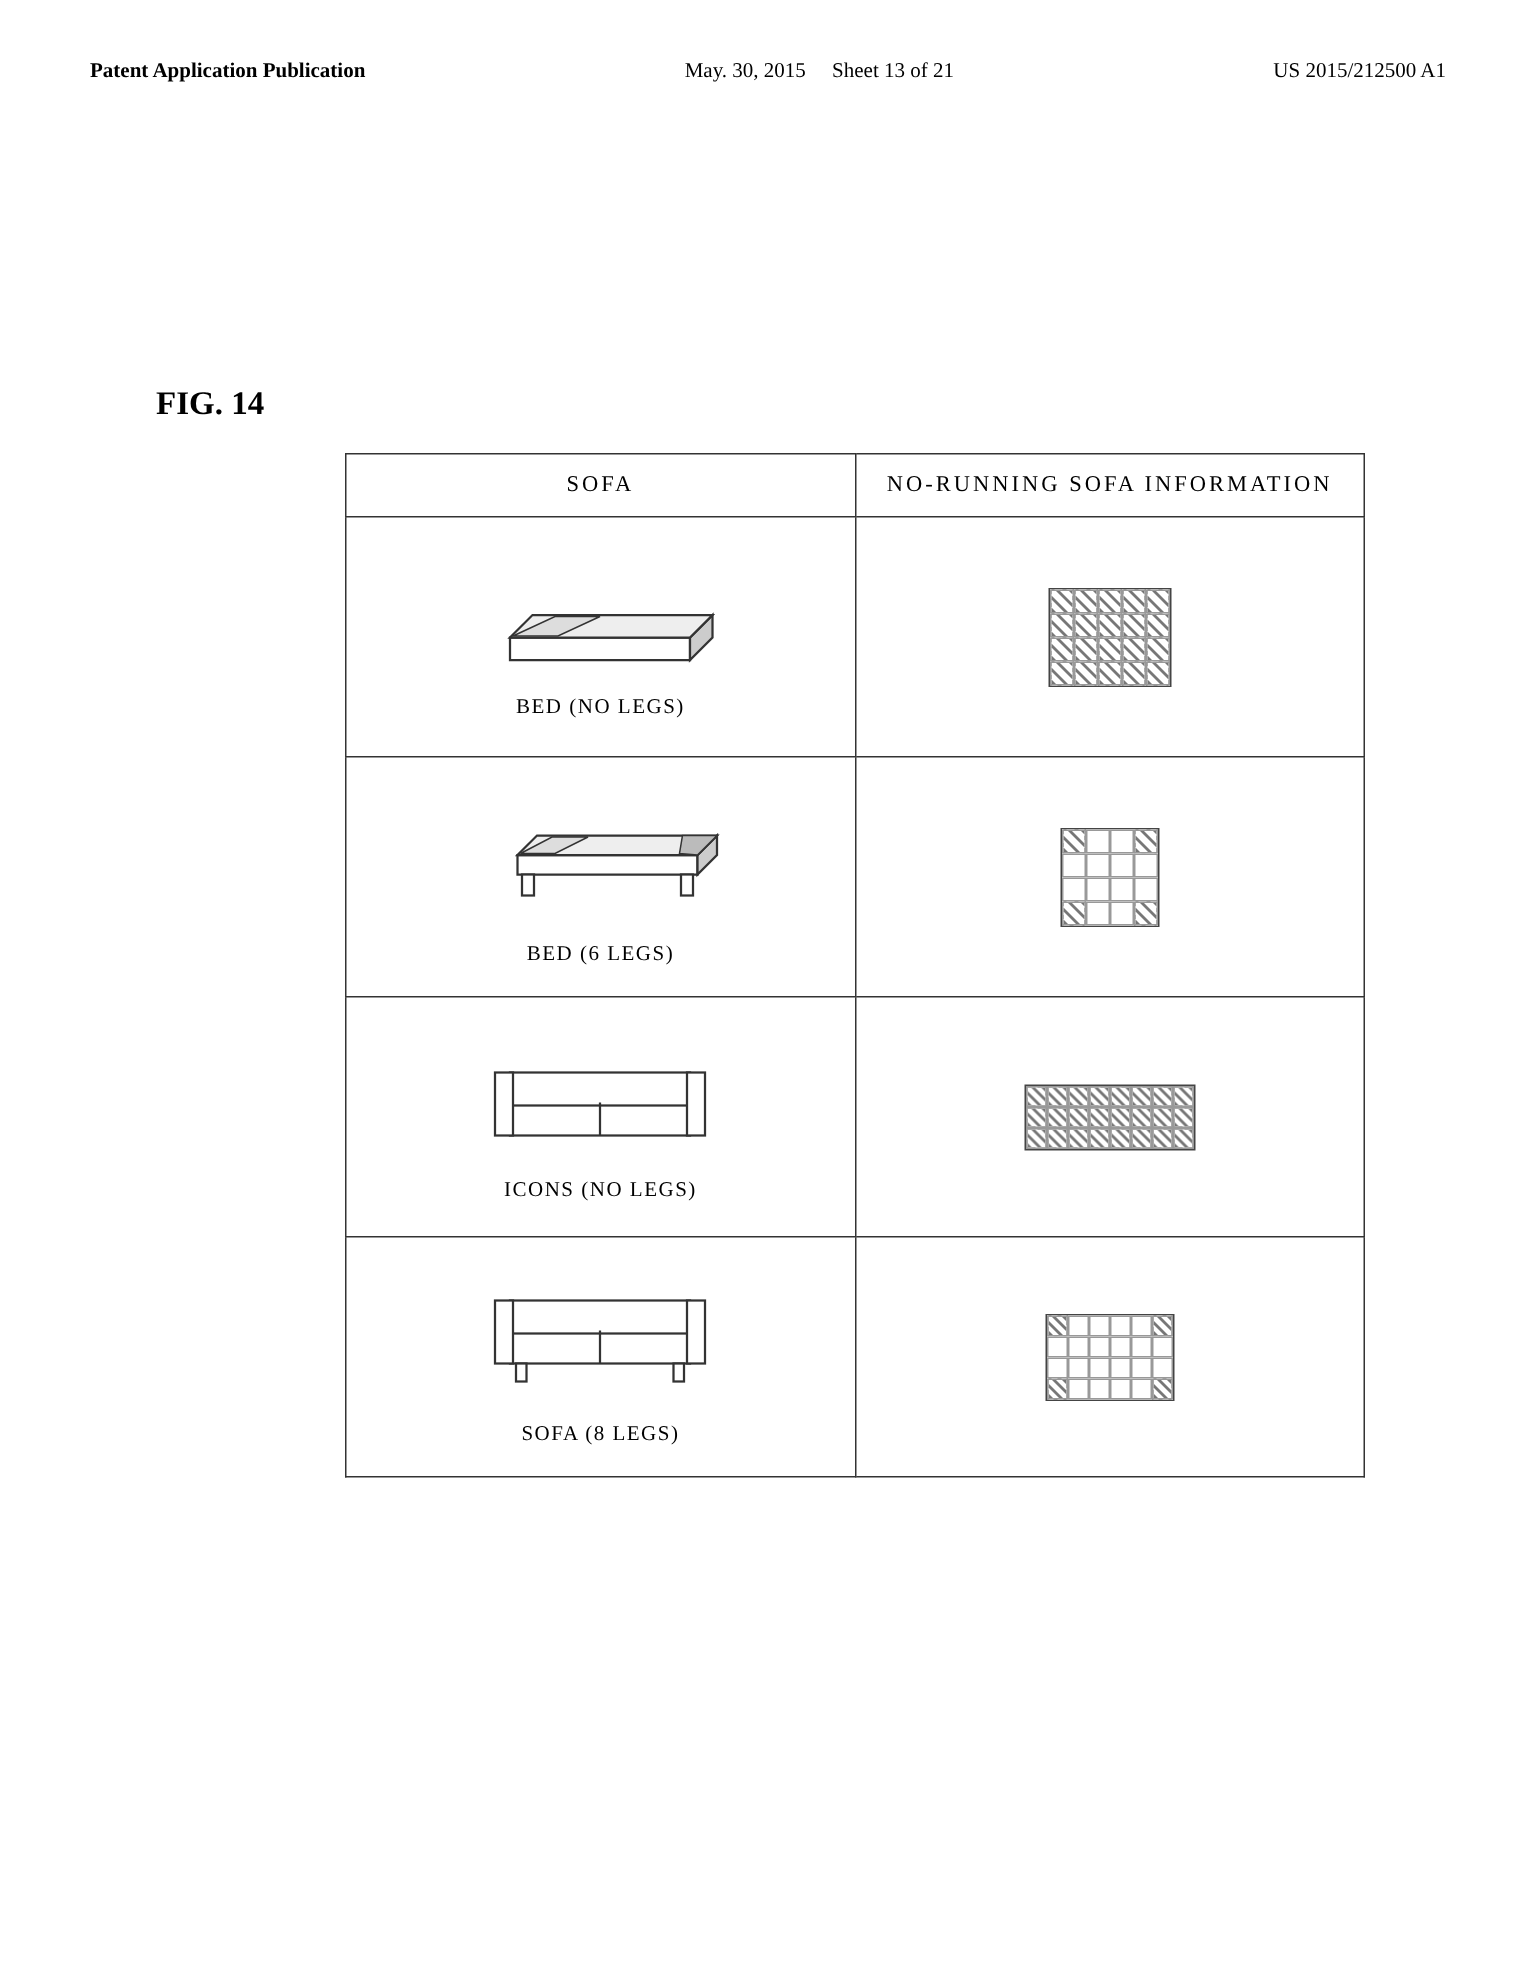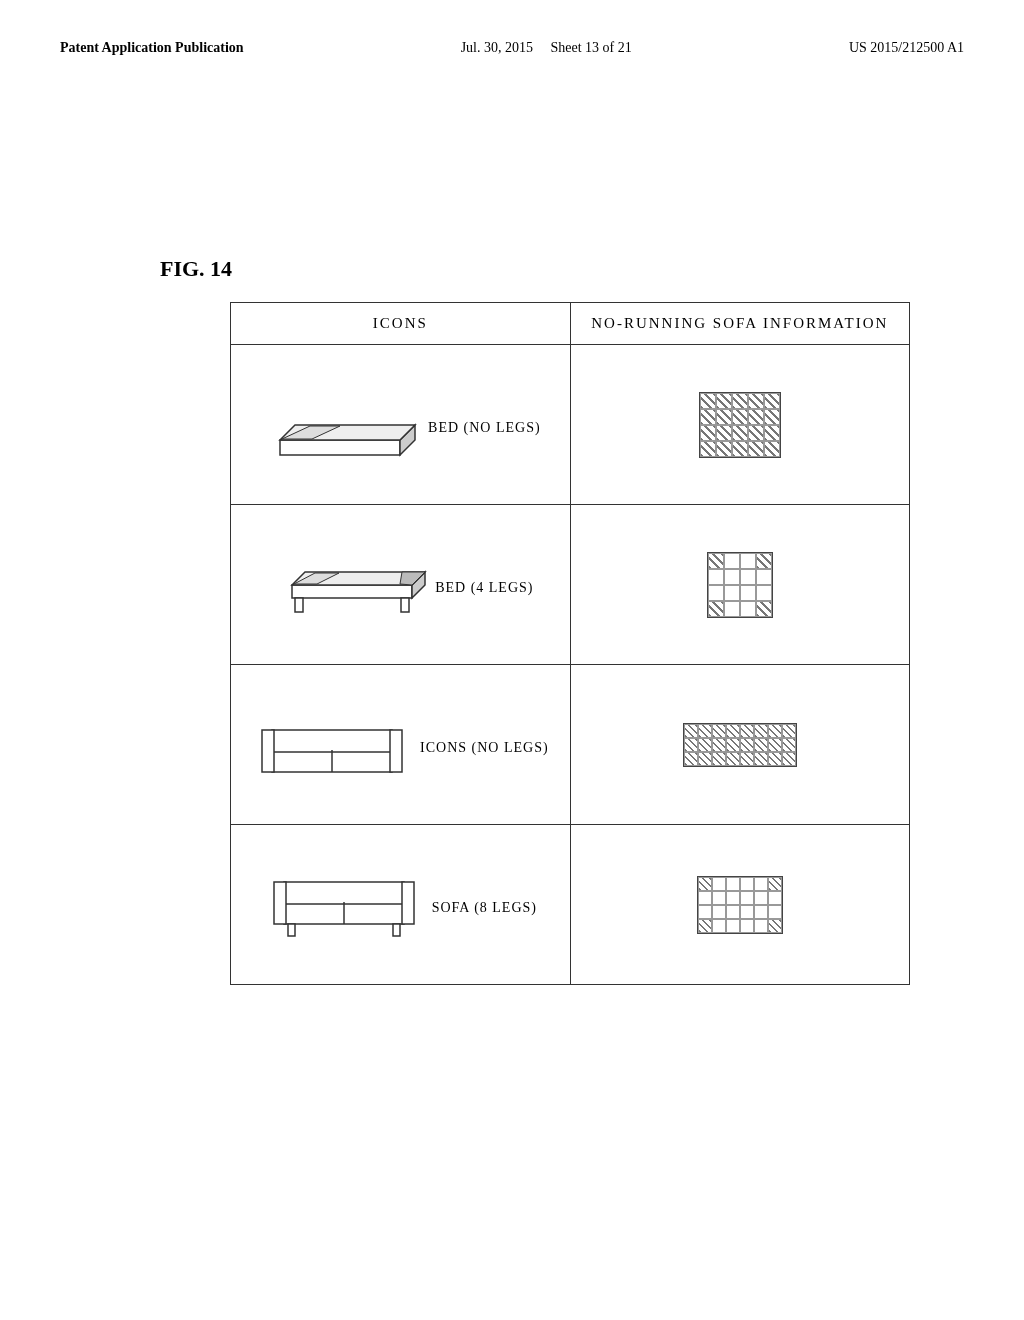--- a/index.html
+++ b/index.html
@@ -40,21 +40,21 @@
       font-size: 14px;
       font-weight: normal;
     }
 
     
     .fig-label {
       font-size: 22px;
       font-weight: bold;
       margin-top: 200px;
       margin-bottom: 20px;
-      margin-left: 100px;
+      margin-left: 44px;
     }
 
     
     .main-table {
       margin-left: 170px;
       margin-top: 10px;
       border-collapse: collapse;
       width: 680px;
     }
 
@@ -73,20 +73,21 @@
       background: #fff;
     }
 
     .main-table td {
       width: 340px;
       height: 160px;
     }
 
     .cell-icon {
       display: flex;
+      flex-direction: column;
       align-items: center;
       justify-content: center;
       height: 100%;
       gap: 8px;
       padding: 10px;
     }
 
     .cell-label {
       font-size: 14px;
       letter-spacing: 1px;
@@ -106,32 +107,32 @@
     }
   </style>
 </head>
 <body>
 
 <div class="page">
 
   <div class="header">
     <div class="header-left">Patent Application Publication</div>
     <div class="header-center">
-      <span>Jul. 30, 2015</span>&nbsp;&nbsp;&nbsp;&nbsp;
+      <span>May. 30, 2015</span>&nbsp;&nbsp;&nbsp;&nbsp;
       <span>Sheet 13 of 21</span>
     </div>
     <div class="header-right">US 2015/212500 A1</div>
   </div>
 
   <div class="fig-label">FIG. 14</div>
 
   <table class="main-table">
     <thead>
       <tr>
-        <th>ICONS</th>
+        <th>SOFA</th>
         <th>NO-RUNNING  SOFA  INFORMATION</th>
       </tr>
     </thead>
     <tbody>
 
       <tr>
         <td>
           <div class="cell-icon">
 
             <svg width="160" height="80" viewBox="0 0 160 80">
@@ -188,21 +189,21 @@
 
               <polygon points="25,45 38,32 158,32 145,45" fill="#eee" stroke="#333" stroke-width="1.5"></polygon>
 
               <polygon points="27,44 48,33 72,33 50,44" fill="#ddd" stroke="#333" stroke-width="1"></polygon>
 
               <polygon points="135,32 158,32 145,45 133,44" fill="#bbb" stroke="#333" stroke-width="1"></polygon>
 
               <rect x="28" y="58" width="8" height="14" fill="white" stroke="#333" stroke-width="1.5"></rect>
               <rect x="134" y="58" width="8" height="14" fill="white" stroke="#333" stroke-width="1.5"></rect>
             </svg>
-            <div class="cell-label">BED  (4 LEGS)</div>
+            <div class="cell-label">BED  (6 LEGS)</div>
           </div>
         </td>
         <td>
           <div class="cell-pattern">
 
             <div style="display:grid; grid-template-columns: repeat(4,16px); grid-template-rows: repeat(4,16px); border:1.5px solid #444;">
 
               <div style="width:16px;height:16px;background:repeating-linear-gradient(45deg,#777,#777 2px,#fff 2px,#fff 6px);border:0.5px solid #999;"></div>
               <div style="width:16px;height:16px;background:#fff;border:0.5px solid #999;"></div>
               <div style="width:16px;height:16px;background:#fff;border:0.5px solid #999;"></div>

